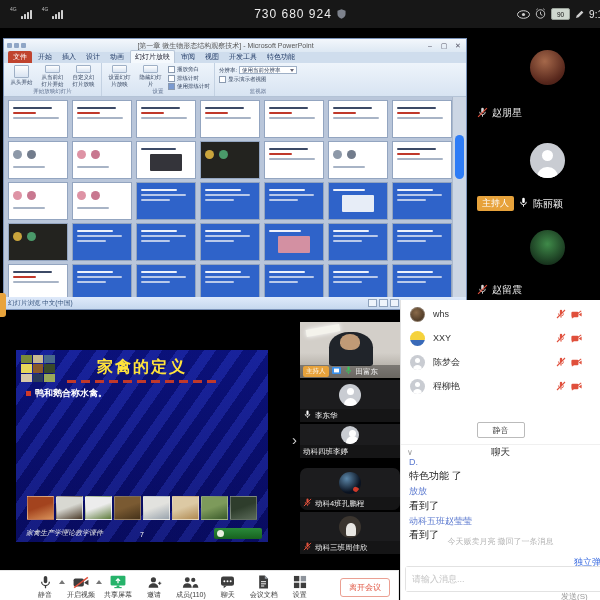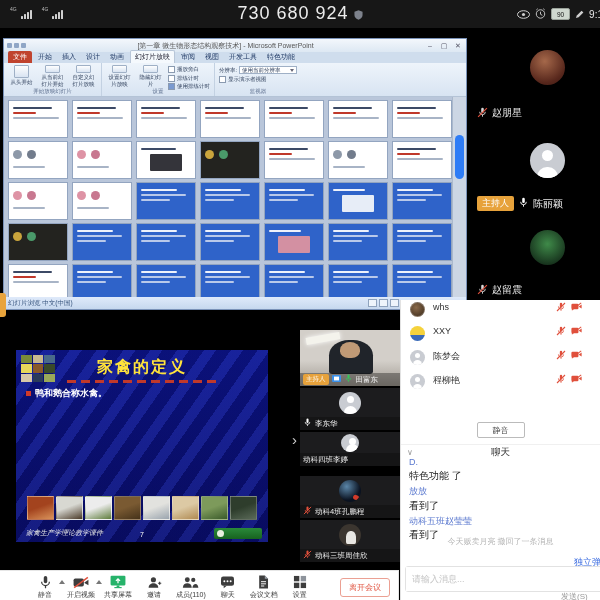--- a/index.html
+++ b/index.html
@@ -4,21 +4,21 @@
 <style>
   html,body{margin:0;padding:0;background:#000;}
   .screen{position:relative;width:600px;height:600px;background:#000;overflow:hidden;
     font-family:"Liberation Sans","DejaVu Sans",sans-serif;}
   
   .statusbar{position:absolute;left:0;top:0;width:600px;height:28px;background:#171717;
     display:flex;align-items:center;color:#ddd;}
   .sg{display:flex;align-items:flex-end;gap:1px;margin-left:4px;}
   .sg .b{width:2px;background:#cfcfcf;border-radius:.5px;}
   .sg-lbl{font-size:5px;color:#bbb;margin-left:10px;align-self:flex-start;margin-top:6px;}
-  .meeting-id{position:absolute;left:0;right:0;text-align:center;font-size:18px;letter-spacing:1px;color:#ececec;}
+  .meeting-id{position:absolute;left:0;right:0;text-align:center;font-size:12px;letter-spacing:1px;color:#ececec;}
   .shield{display:inline-block;vertical-align:-1px;margin-left:5px;}
   .sb-right{position:absolute;right:0;top:0;height:28px;display:flex;align-items:center;gap:5px;padding-right:1px;}
   .batt{min-width:15px;height:10px;border:1px solid #9aa29a;border-radius:2px;background:#cfd8cf;
     color:#111;font-size:6.5px;display:flex;align-items:center;justify-content:center;padding:0 1px;}
   .time{font-size:10px;color:#e8e8e8;margin-right:-4px;}
   
   .ppt{position:absolute;left:3px;top:38px;width:464px;height:272px;background:#c9d5e6;
     border:1px solid #7a92b8;box-sizing:border-box;}
   .ppt-title{height:13px;background:linear-gradient(#f3f7fc,#dde8f3);display:flex;align-items:center;
     font-size:7px;color:#555;}
@@ -89,39 +89,39 @@
   .bullet::before{content:'';position:absolute;left:0;top:3px;width:5px;height:5px;background:#d03a2a;}
   .lead{color:#ff4433;}
   .s-photos{position:absolute;left:11px;top:146px;display:flex;gap:2px;}
   .photo{width:27px;height:24px;border:1px solid rgba(255,255,255,.25);box-sizing:border-box;}
   .s-foot-left{position:absolute;left:10px;bottom:4px;font-size:7px;font-style:italic;color:#e8e8e8;}
   .s-page{position:absolute;left:0;right:0;bottom:4px;text-align:center;font-size:7px;color:#fff;}
   .s-logo2{position:absolute;right:6px;bottom:3px;width:48px;height:11px;border-radius:2px;
     background:linear-gradient(#2a8a3a,#17631f);}
   .s-logo2 i{position:absolute;left:3px;top:2px;width:7px;height:7px;border-radius:50%;background:#e8f0e0;}
   
-  .tile{position:absolute;left:300px;width:100px;background:#1c1c1e;overflow:hidden;margin-top:8px;}
+  .tile{position:absolute;left:300px;width:100px;background:#1c1c1e;overflow:hidden;}
   .tile.video{background:linear-gradient(#d3cfc9 55%,#a09a92);}
   .ceil-light{position:absolute;top:5px;left:6px;width:34px;height:7px;background:#f4f3ec;transform:rotate(-10deg);box-shadow:0 0 5px #fff;}
   .v-figure{position:absolute;bottom:12px;left:29px;width:44px;height:34px;background:#20242a;border-radius:45% 45% 8% 8%;}
   .v-face{position:absolute;top:2px;left:11px;width:20px;height:16px;background:#c09a76;border-radius:50% 50% 42% 42%;}
   .t-name-row{position:absolute;bottom:0;left:0;right:0;height:13px;display:flex;align-items:center;gap:3px;
     padding:0 3px;background:rgba(10,10,10,.35);font-size:7.5px;color:#f0f0f0;white-space:nowrap;overflow:hidden;}
   .t-avatar{position:absolute;left:50%;transform:translateX(-50%);border-radius:50%;overflow:hidden;}
   .t-avatar.avatar{background:#c9ccd2;}
   .t-avatar.sphere{background:radial-gradient(circle at 35% 30%,#5b86a8,#0a1220 65%);}
   .sphere-dot{position:absolute;right:2px;bottom:2px;width:6px;height:5px;background:#d03a2a;border-radius:50%;transform:rotate(20deg);}
   .t-avatar.figure{background:#3b352f;}
   .fig-body{position:absolute;left:7px;bottom:2px;width:10px;height:13px;background:#e8e6e2;border-radius:45% 45% 15% 15%;}
   .chevron{position:absolute;left:292px;top:432px;color:#cfcfcf;font-size:15px;line-height:15px;}
   .orange-tab{position:absolute;left:0;top:293px;width:6px;height:24px;background:#e8a33b;border-radius:0 3px 3px 0;}
   
   .panel{position:absolute;left:400px;top:300px;width:200px;height:300px;background:#fff;border-left:1px solid #e2e2e2;box-sizing:border-box;}
   .m-list{position:absolute;left:0;right:0;top:2px;}
-  .m-row{height:24px;display:flex;align-items:flex-start;padding:0 18px 0 9px;}
+  .m-row{height:24px;display:flex;align-items:center;padding:0 18px 0 9px;}
   .m-avatar{width:15px;height:15px;border-radius:50%;position:relative;overflow:hidden;}
   .m-avatar.photo{background:radial-gradient(circle at 40% 35%,#8a6a4a,#3a2a1a);}
   .m-avatar.minion{background:linear-gradient(#f5d23c 62%,#3a6ab8 62%);}
   .m-avatar.default{background:#c9ccd2;}
   .m-name{margin-left:8px;font-size:9px;color:#333;}
   .m-spacer{flex:1;}
   .m-ic{margin-left:5px;display:flex;}
   .mute-btn{position:absolute;left:50%;transform:translateX(-50%);top:122px;width:46px;height:14px;
     background:#fff;border:1px solid #bbb;border-radius:2px;font-size:8px;color:#444;
     display:flex;align-items:center;justify-content:center;}
@@ -739,21 +739,21 @@
     </div>
     <div class="tile " style="top: 424px; height: 34px;">
       <div class="t-avatar avatar" style="width: 18px; height: 18px; top: 2px;">
         <div class="pg-head sm"></div>
         <div class="pg-body sm"></div>
       </div>
       <div class="t-name-row">
         <span class="t-name">动科四班李婷</span>
       </div>
     </div>
-    <div class="tile " style="top: 468px; height: 42px;">
+    <div class="tile " style="top: 468px; height: 42px; border-radius: 7px;">
       <div class="t-avatar sphere" style="width: 22px; height: 22px; top: 3.5px;">
         <div class="sphere-dot"></div>
       </div>
       <div class="t-name-row">
         <span><svg width="9" height="9" viewBox="0 0 12 12">
             <rect x="4.6" y="0.8" width="2.8" height="5.8" rx="1.4" fill="#e0503c"></rect>
             <path d="M2.9 5.3a3.1 3.1 0 0 0 6.2 0" fill="none" stroke="#e0503c" stroke-width="1"></path>
             <line x1="6" y1="8.4" x2="6" y2="10.6" stroke="#e0503c" stroke-width="1"></line>
             <line x1="1.2" y1="10.8" x2="10.8" y2="1.2" stroke="#e0503c" stroke-width="1.3"></line>
           </svg></span>

